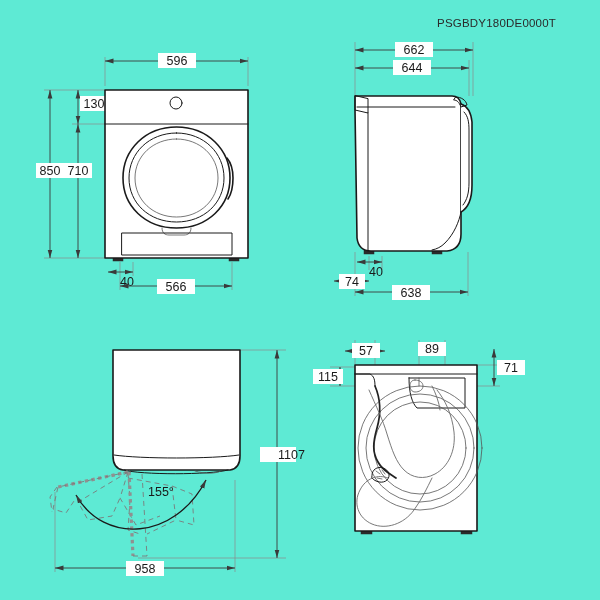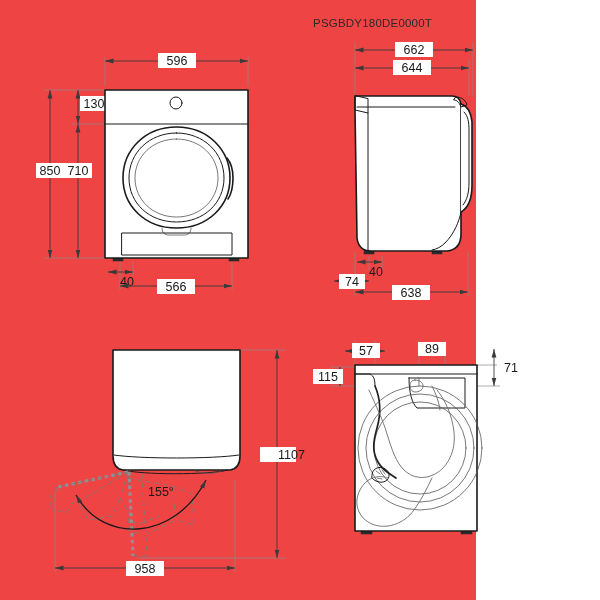--- a/index.html
+++ b/index.html
@@ -9,23 +9,23 @@
   }
   body {
     width: 600px;
     height: 600px;
     font-family: "Liberation Sans", sans-serif;
     color: #1a1a1a;
     overflow: hidden;
   }
   #sheet {
     position: relative;
-    width: 476px;
+    width: 600px;
     height: 600px;
-    background: #ef4444;
+    background: #5eead4;
   }
   #drawing-svg {
     position: absolute;
     left: 0;
     top: 0;
     width: 600px;
     height: 600px;
   }
   .model-code {
     position: absolute;

